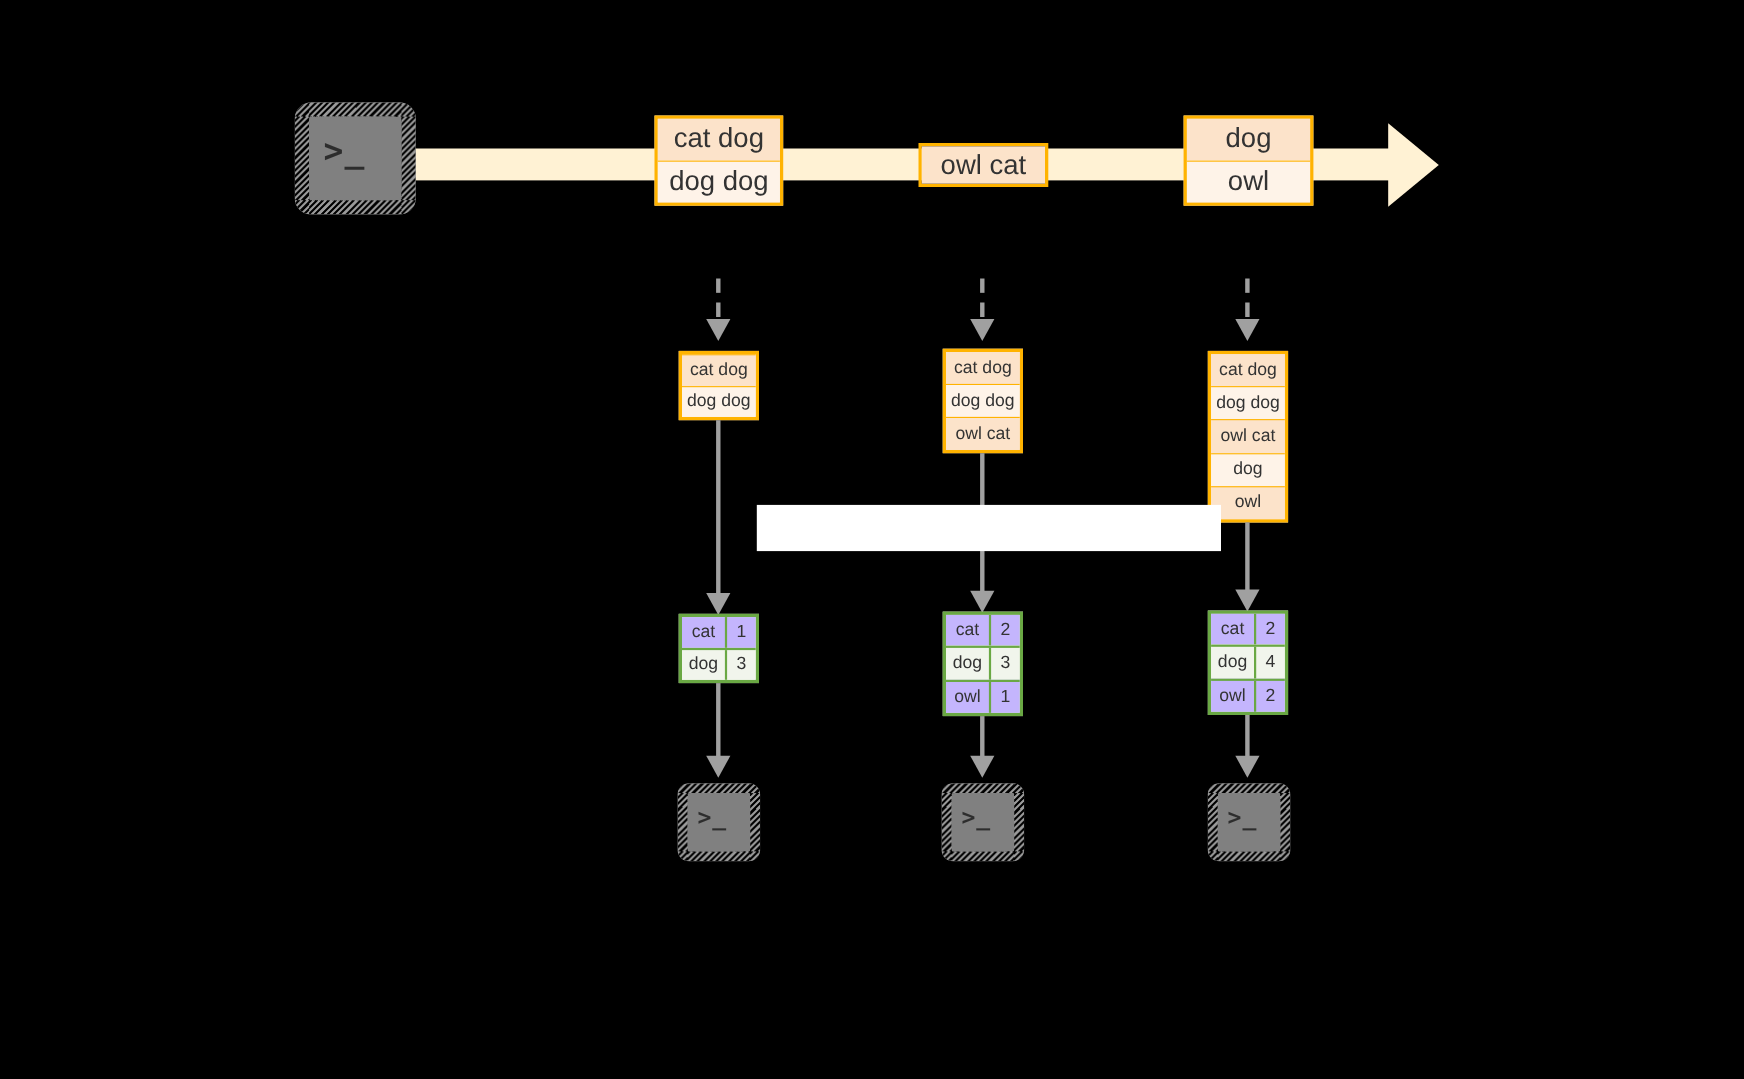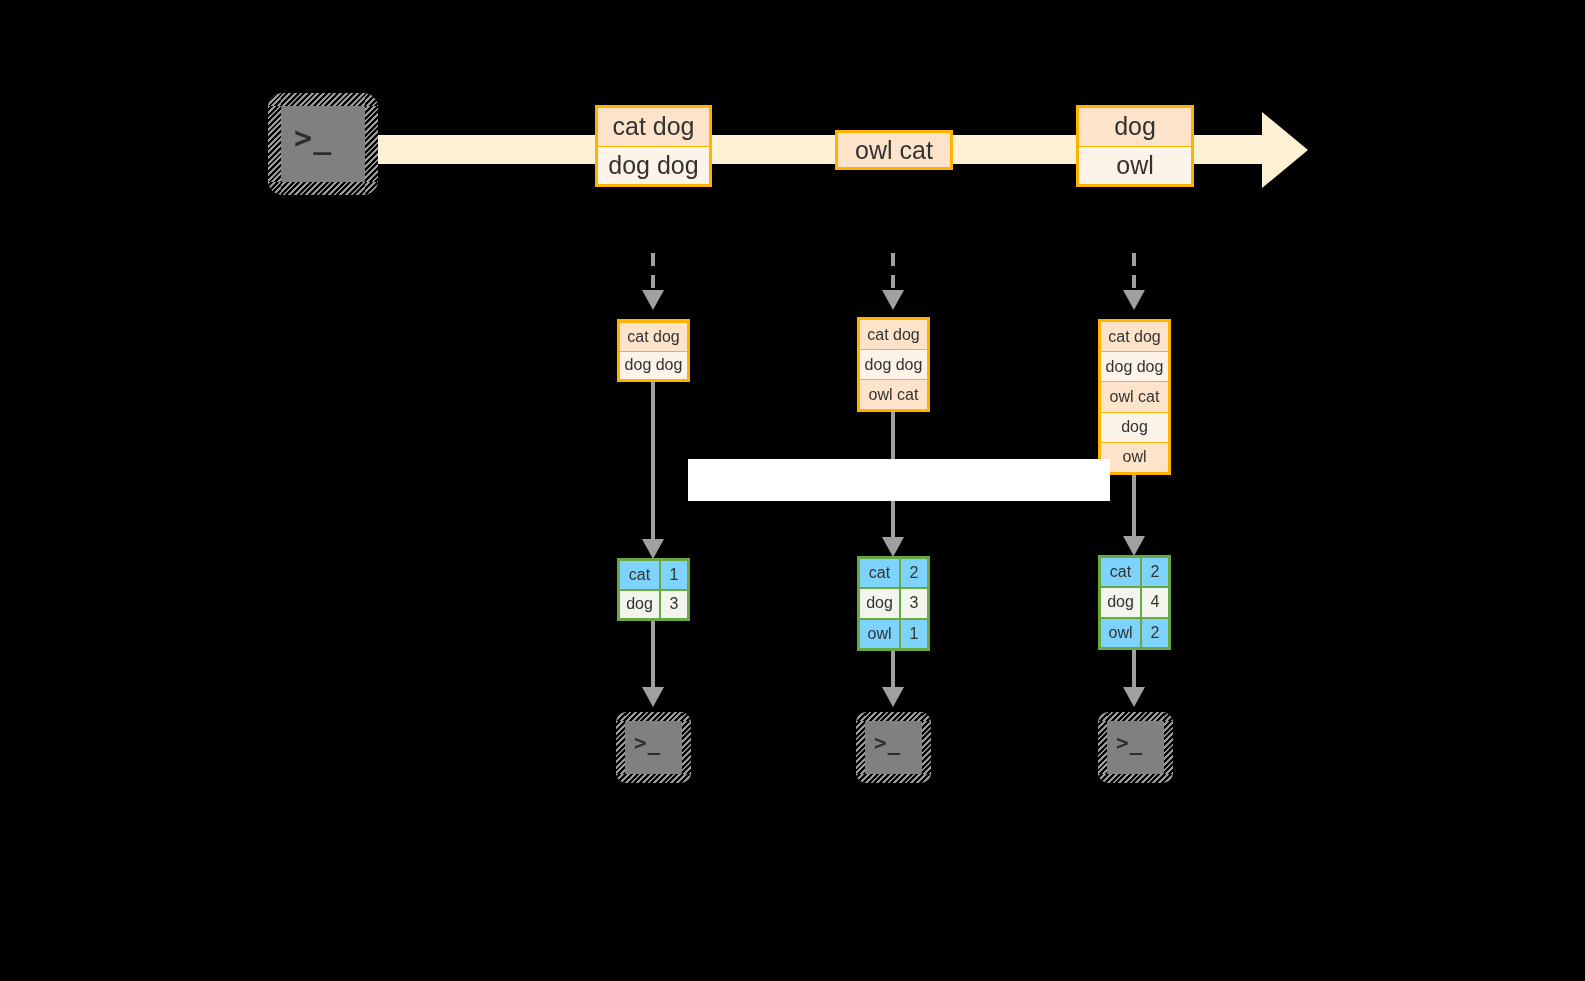--- a/index.html
+++ b/index.html
@@ -99,21 +99,21 @@
     display: flex;
     flex-direction: column;
     font-size: 16px;
   }
   .gbox .grow {
     flex: 1 1 auto;
     display: flex;
     border-top: 2px solid #6AA844;
   }
   .gbox .grow:first-child { border-top: none; }
-  .gbox .grow.dark  { background: #7dd3fc; }
+  .gbox .grow.dark  { background: #c4b5fd; }
   .gbox .grow.light { background: #F1F5EC; }
   .gbox .gword {
     flex: 1 1 auto;
     display: flex;
     align-items: center;
     justify-content: center;
     color: #333333;
     border-right: 2px solid #6AA844;
   }
   .gbox .gcount {

